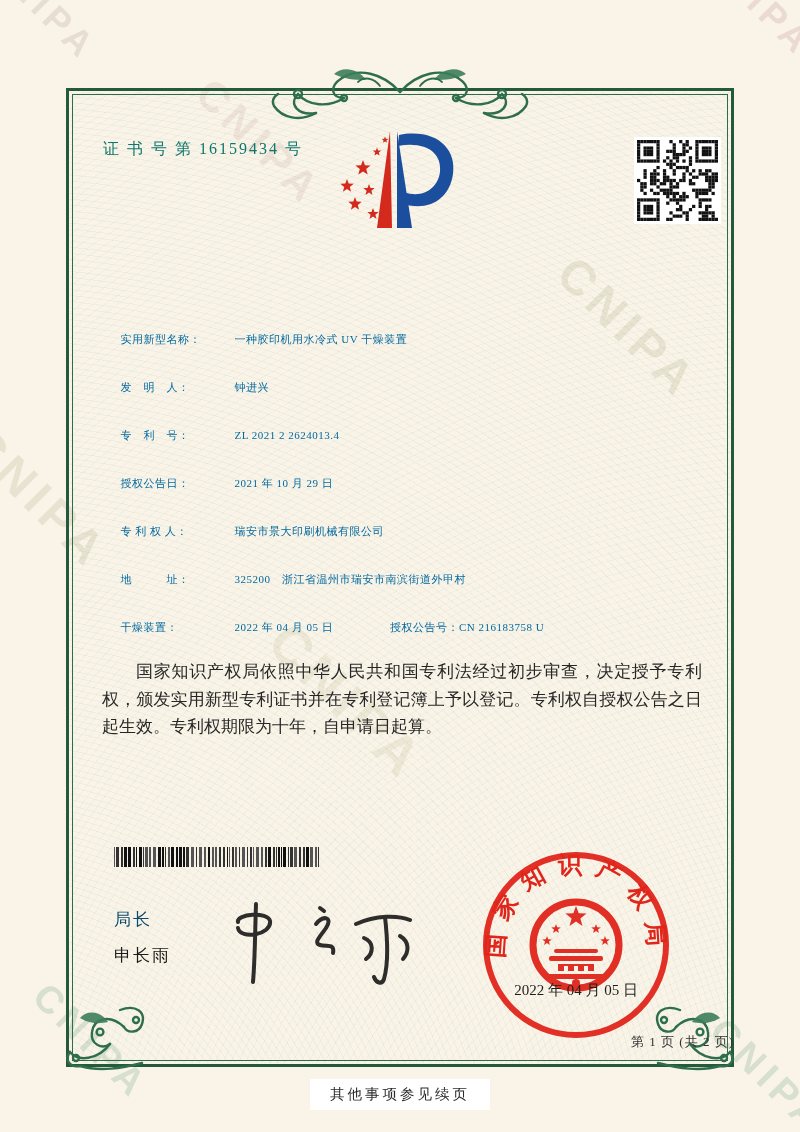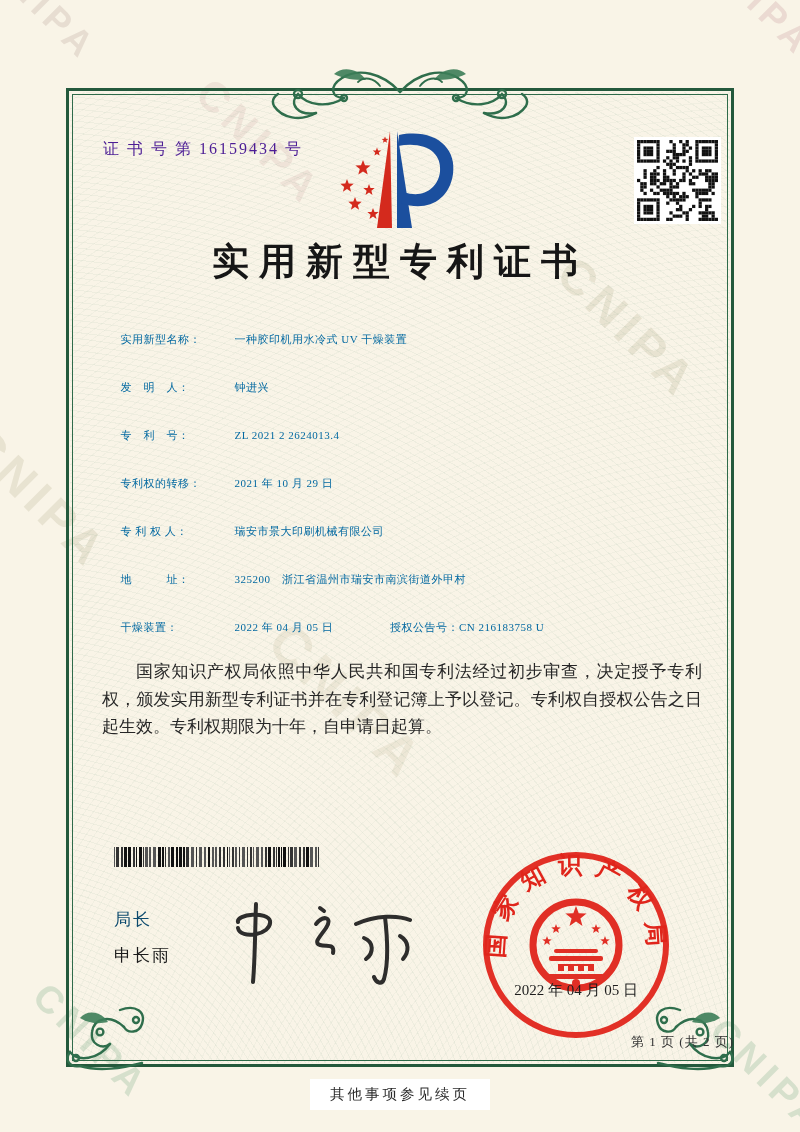--- a/index.html
+++ b/index.html
@@ -35,21 +35,21 @@
   
   .guilloche{
     position:absolute;left:70px;top:92px;width:660px;height:971px;
     background:
       repeating-radial-gradient(circle at -15% 118%, transparent 0 5px, rgba(95,145,115,0.07) 5px 6px),
       repeating-radial-gradient(circle at 115% 128%, transparent 0 6px, rgba(95,145,115,0.05) 6px 7px);
     pointer-events:none;
   }
   .ornament{position:absolute;pointer-events:none;}
   .cert-no{
-    position:absolute;left:103px;top:139px;font-size:16px;letter-spacing:2px;color:#4c1d95;
+    position:absolute;left:103px;top:139px;font-size:16px;letter-spacing:2px;color:#0f766e;
   }
   .logo{position:absolute;left:333px;top:126px;width:140px;height:110px;}
   .qr{position:absolute;left:634px;top:137px;width:81px;height:81px;background:#fff;padding:3px;}
   .title{
     position:absolute;left:0;top:237px;width:800px;margin:0;text-align:center;
     font-size:37px;font-weight:700;letter-spacing:10px;color:#161616;
   }
   .fields{position:absolute;left:104px;top:320px;width:600px;font-size:11px;color:#0369a1;}
   .field-row{position:relative;height:48px;white-space:pre;}
   .field-label{display:inline-block;width:114px;letter-spacing:0.5px;}
@@ -421,34 +421,33 @@
         <rect x="45" y="72" width="3" height="3"></rect>
         <rect x="57" y="72" width="3" height="3"></rect>
         <rect x="60" y="72" width="3" height="3"></rect>
         <rect x="63" y="72" width="3" height="3"></rect>
         <rect x="66" y="72" width="3" height="3"></rect>
         <rect x="69" y="72" width="3" height="3"></rect>
         <rect x="72" y="72" width="3" height="3"></rect>
       </g>
   </svg>
 
-  <h1 class="title">实用新型专利证书</h1>
 
   <div class="fields">
     <div class="field-row">
       <span class="field-label">实用新型名称：</span><span class="field-value">一种胶印机用水冷式 UV 干燥装置</span>
     </div>
     <div class="field-row">
       <span class="field-label">发　明　人：</span><span class="field-value">钟进兴</span>
     </div>
     <div class="field-row">
       <span class="field-label">专　利　号：</span><span class="field-value">ZL 2021 2 2624013.4</span>
     </div>
     <div class="field-row">
-      <span class="field-label">专利权的转移：</span><span class="field-value">2021 年 10 月 29 日</span>
+      <span class="field-label">授权公告日：</span><span class="field-value">2021 年 10 月 29 日</span>
     </div>
     <div class="field-row">
       <span class="field-label">专 利 权 人：</span><span class="field-value">瑞安市景大印刷机械有限公司</span>
     </div>
     <div class="field-row">
       <span class="field-label">地　　　址：</span><span class="field-value">325200　浙江省温州市瑞安市南滨街道外甲村</span>
     </div>
     <div class="field-row">
       <span class="field-label">干燥装置：</span><span class="field-value">2022 年 04 月 05 日</span>
       <span class="pair2">

